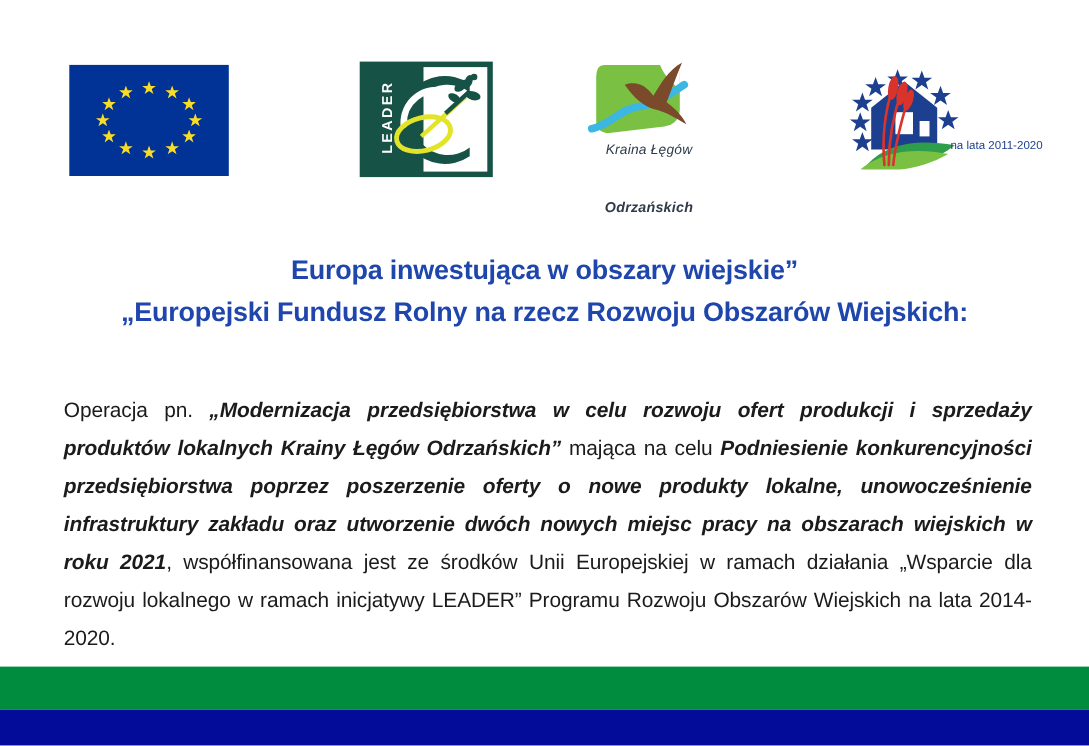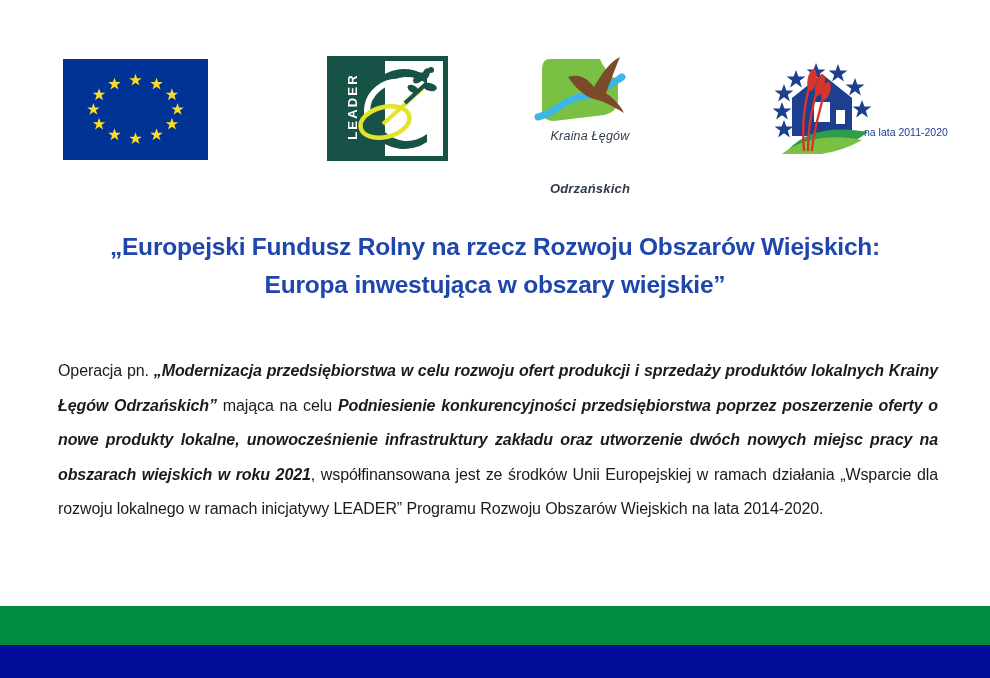--- a/index.html
+++ b/index.html
@@ -176,21 +176,21 @@
 
   
   .body-text {
     position: absolute;
     left: 58px;
     top: 338px;
     width: 880px;
     text-align: justify;
     color: #1b1b1b;
     font-family: "Liberation Sans", sans-serif;
-    font-size: 16px;
+    font-size: 19px;
     line-height: 34.5px;
     letter-spacing: -0.1px;
   }
   .body-text i {
     font-style: italic;
     font-weight: bold;
   }
 
   
   .bar-green {
@@ -304,22 +304,22 @@
           <ellipse cx="52" cy="27" rx="4.5" ry="11" transform="rotate(14 52 27)"></ellipse>
           <ellipse cx="58" cy="33" rx="4" ry="10" transform="rotate(18 58 33)"></ellipse>
         </g>
       </svg>
       <div class="prow-years">na lata 2011-2020</div>
     </div>
 
   </div>
 
   <div class="heading">
+    <span class="hl">Europa inwestująca w obszary wiejskie”</span>
     <span class="hl">„Europejski Fundusz Rolny na rzecz Rozwoju Obszarów Wiejskich:</span>
-    <span class="hl">Europa inwestująca w obszary wiejskie”</span>
   </div>
 
   <p class="body-text" id="body-text"><span>Operacja pn. </span><i>„Modernizacja przedsiębiorstwa w celu rozwoju ofert produkcji i sprzedaży produktów lokalnych Krainy Łęgów Odrzańskich”</i><span> mająca na celu </span><i>Podniesienie konkurencyjności przedsiębiorstwa poprzez poszerzenie oferty o nowe produkty lokalne, unowocześnienie infrastruktury zakładu oraz utworzenie dwóch nowych miejsc pracy na obszarach wiejskich w roku 2021</i><span>, współfinansowana jest ze środków Unii Europejskiej w ramach działania „Wsparcie dla rozwoju lokalnego w ramach inicjatywy LEADER” Programu Rozwoju Obszarów Wiejskich na lata 2014-2020.</span></p>
 
   <div class="bar-green"></div>
   <div class="bar-blue"></div>
 
 </div>
 
 </body></html>

